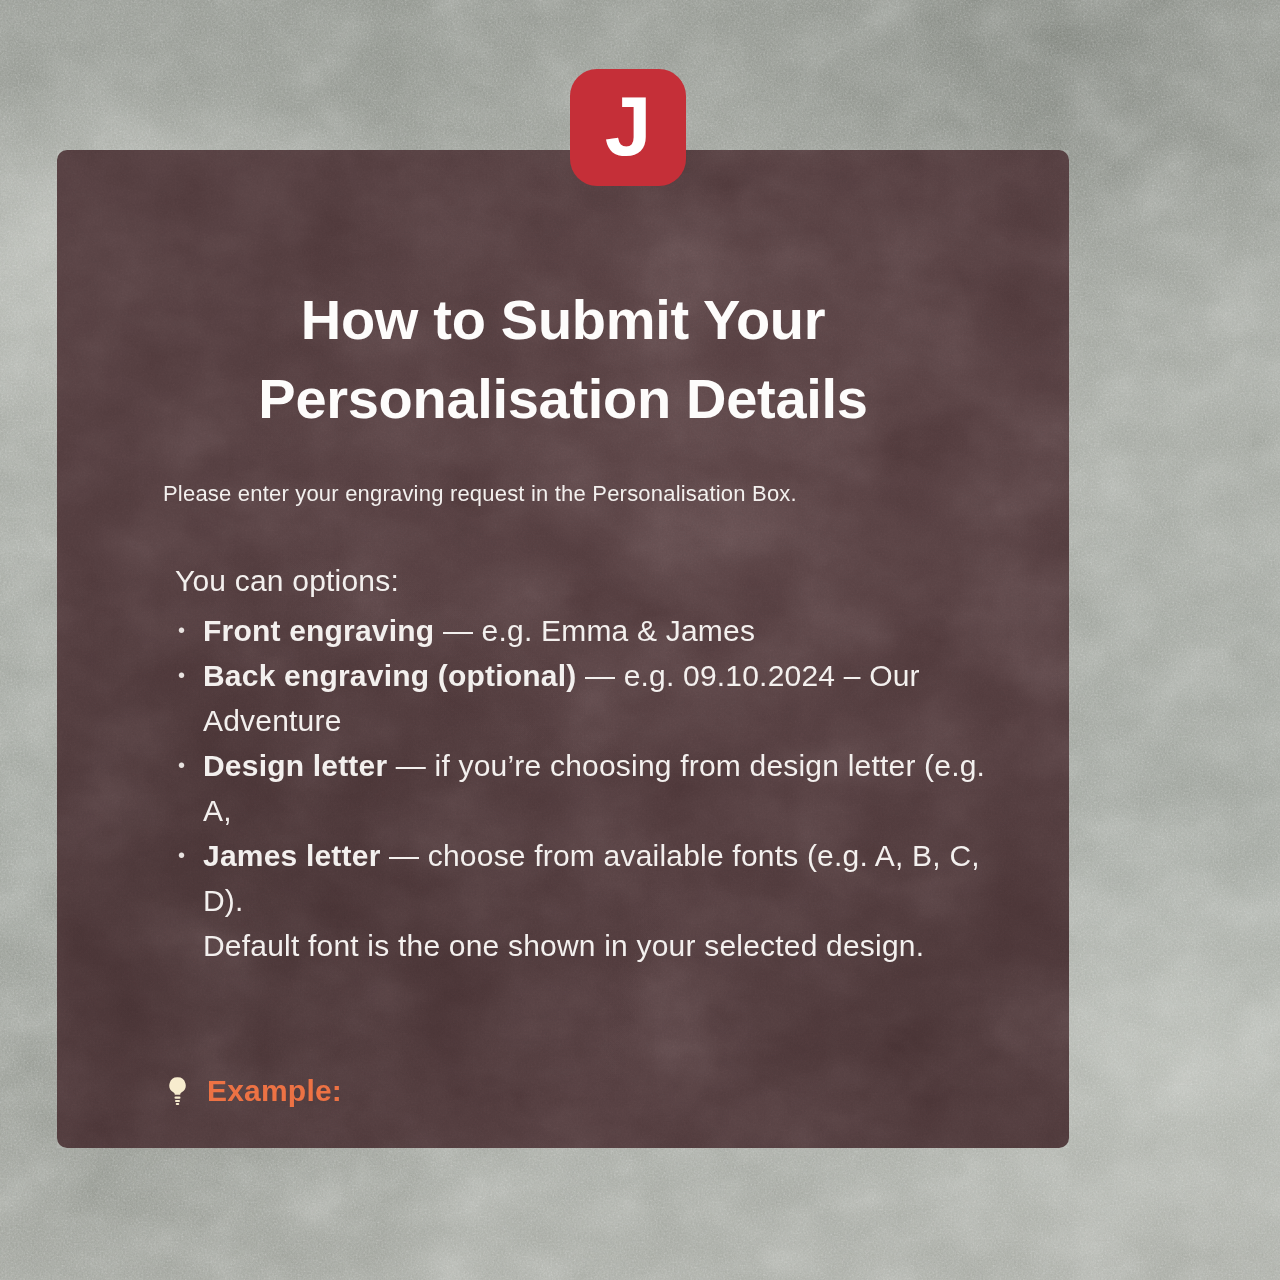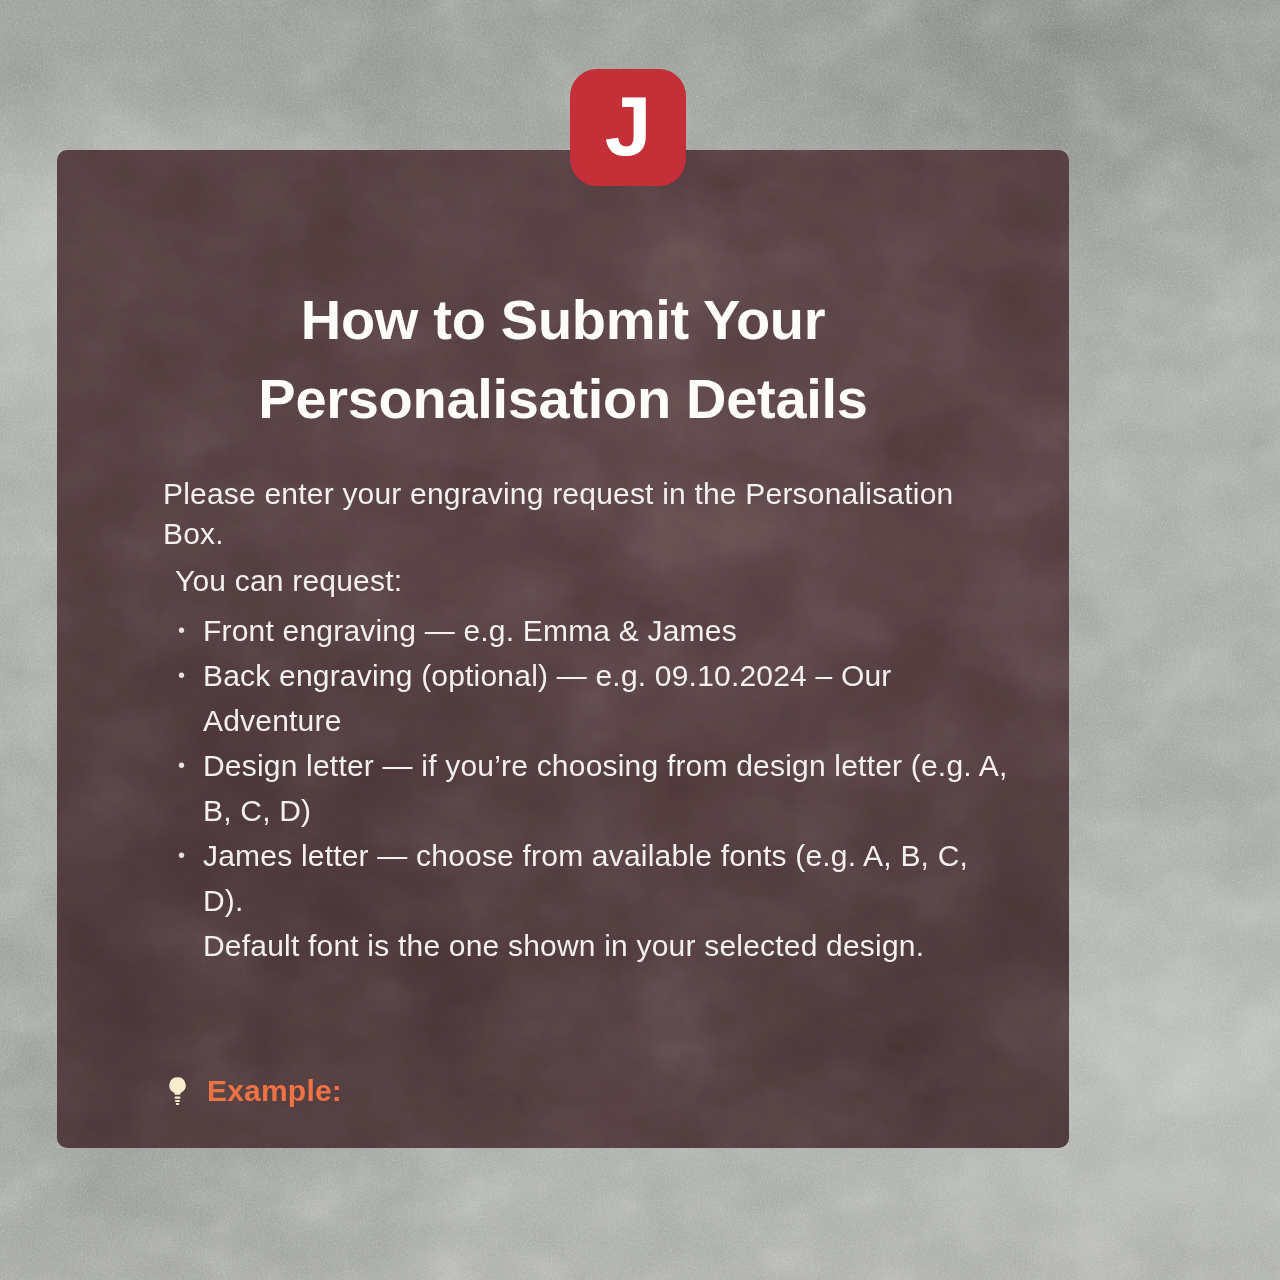--- a/index.html
+++ b/index.html
@@ -83,21 +83,21 @@
     font-size: 56px;
     font-weight: 700;
     line-height: 79px;
     letter-spacing: -0.3px;
   }
 
   .intro {
     position: absolute;
     top: 324px; left: 106px; right: 66px;
     color: #f3f0ee;
-    font-size: 30px;
+    font-size: 22px;
     line-height: 40px;
     letter-spacing: 0.2px;
   }
 
   .include-heading {
     position: absolute;
     top: 411px; left: 118px;
     color: #f3f0ee;
     font-size: 30px;
     line-height: 40px;
@@ -113,21 +113,21 @@
     font-size: 30px;
     line-height: 45px;
     letter-spacing: 0.2px;
   }
   ul.bullet-list li { position: relative; padding-left: 25px; }
   ul.bullet-list li .dot {
     position: absolute; left: 0; top: 0;
     font-size: 20px; line-height: 45px;
     color: #e8e3e0;
   }
-  ul.bullet-list li .lead { font-weight: 400; margin-top: 17px; }
+  ul.bullet-list li .lead { font-weight: 700; margin-top: 17px; }
 
   .example-label {
     position: absolute;
     top: 921px; left: 111px;
     display: flex; align-items: center; gap: 20px;
     font-size: 30px;
     font-weight: 700;
     line-height: 40px;
     letter-spacing: 0.2px;
   }
@@ -182,34 +182,33 @@
 
     <div class="card-content">
 
       <h1 class="title">
         <span>How to Submit Your</span><br>
         <span>Personalisation Details</span>
       </h1>
 
       <div class="intro">Please enter your engraving request in the Personalisation Box.</div>
 
-      <div class="include-heading">You can request:</div>
+      <div class="include-heading">You can options:</div>
 
       <ul class="bullet-list">
         <li>
           <span class="dot">•</span><span class="lead">Front engraving</span><span> — e.g. Emma &amp; James</span>
           <div class="cont"></div>
         </li>
         <li>
           <span class="dot">•</span><span class="lead">Back engraving (optional)</span><span> — e.g. 09.10.2024 – Our Adventure</span>
           <div class="cont"></div>
         </li>
         <li>
           <span class="dot">•</span><span class="lead">Design letter</span><span> — if you’re choosing from design letter (e.g. A,</span>
-          <div class="cont">B, C, D)</div>
         </li>
         <li>
           <span class="dot">•</span><span class="lead">James letter</span><span> — choose from available fonts (e.g. A, B, C, D).</span>
           <div class="cont">Default font is the one shown in your selected design.</div>
         </li>
       </ul>
 
       <div class="example-label" style="color:#ed7244;">
         <svg class="bulb" viewBox="0 0 24 38" aria-hidden="true">
           <path d="M12 1 A10.2 10.2 0 0 1 17.3 20 c-1.1.7-1.9 1.9-1.9 3.1 h-6.8 c0-1.2-.8-2.4-1.9-3.1 A10.2 10.2 0 0 1 12 1 Z" fill="#f7ecce"></path>

